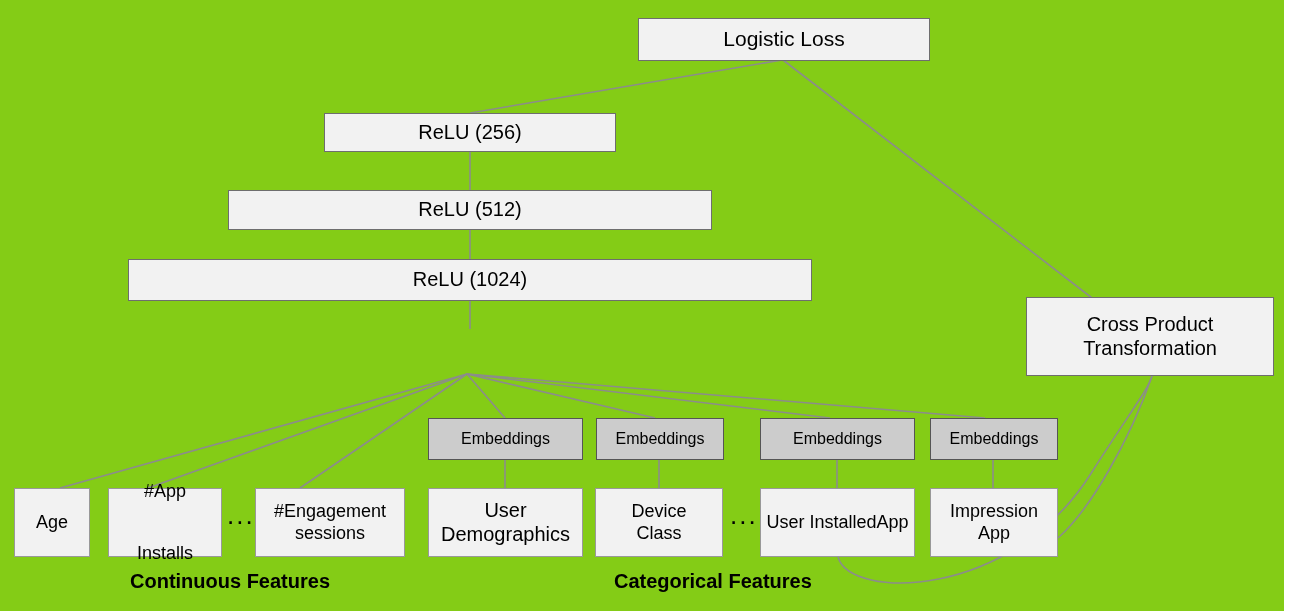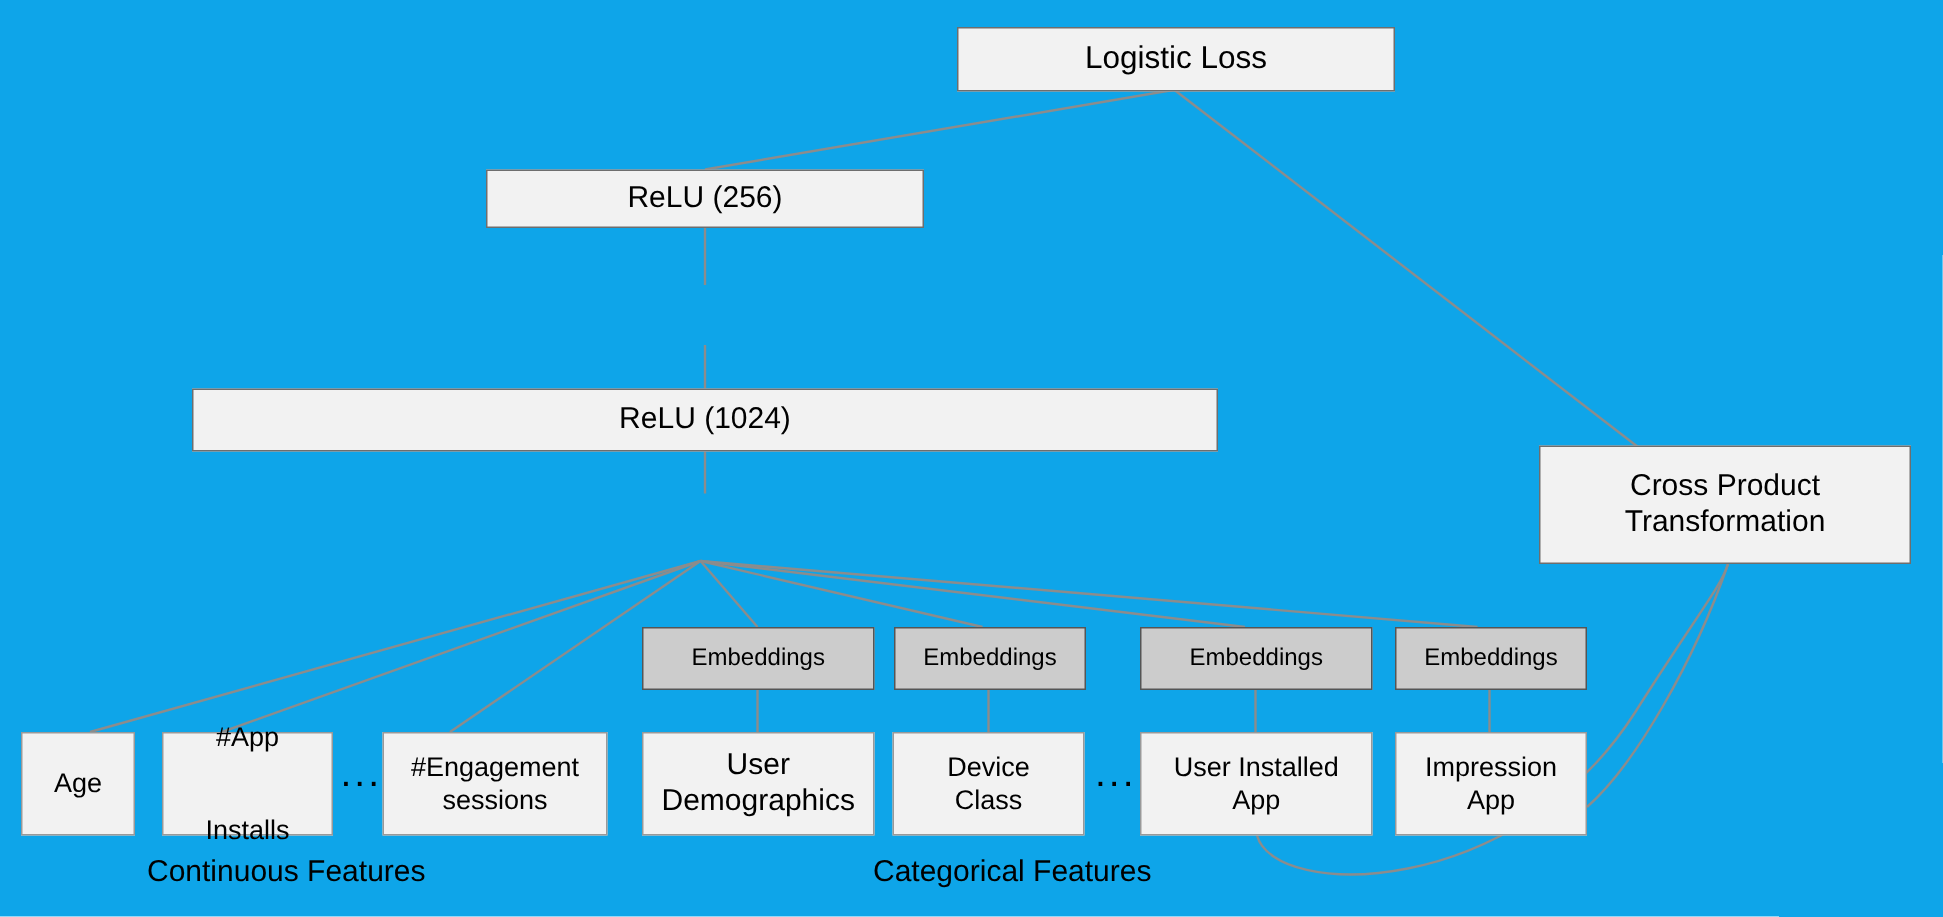--- a/index.html
+++ b/index.html
@@ -4,24 +4,23 @@
 <style>
   html, body {
     margin: 0;
     padding: 0;
     background: #ffffff;
   }
   #canvas {
     position: relative;
     width: 1284px;
     height: 611px;
-    background: #0ea5e9;
+    background: #84cc16;
     font-family: "Liberation Sans", sans-serif;
     overflow: hidden;
-    padding-left: 12px;
   }
   svg.edges {
     position: absolute;
     left: 0;
     top: 0;
     width: 1295px;
     height: 611px;
     pointer-events: none;
   }
   .node {
@@ -40,23 +39,24 @@
     background: #f2f2f2;
     border: 1px solid #6e6e6e;
   }
   .node.emb {
     background: #cccccc;
     border: 1px solid #555555;
   }
   .node .label { display: block; }
   .caption {
     position: absolute;
-    font-weight: normal;
+    font-weight: bold;
     color: #000000;
     white-space: nowrap;
+    margin-left: 32px;
   }
   .ellipsis {
     position: absolute;
     color: #000000;
     letter-spacing: 2px;
     white-space: nowrap;
   }
 </style>
 </head>
 <body>
@@ -96,20 +96,23 @@
   </svg>
 
   <div class="node light-strong" style="left:638px; top:18px; width:292px; height:43px; font-size:21px;">
     <span class="label">Logistic Loss</span>
   </div>
 
   <div class="node light-strong" style="left:324px; top:113px; width:292px; height:39px; font-size:20px;">
     <span class="label">ReLU (256)</span>
   </div>
 
+  <div class="node light-strong" style="left:228px; top:190px; width:484px; height:40px; font-size:20px;">
+    <span class="label">ReLU (512)</span>
+  </div>
 
   <div class="node light-strong" style="left:128px; top:259px; width:684px; height:42px; font-size:20px;">
     <span class="label">ReLU (1024)</span>
   </div>
 
 
   <div class="node light-strong" style="left:1026px; top:297px; width:248px; height:79px; font-size:20px; flex-direction:column;">
     <span class="label">Cross Product</span>
     <span class="label">Transformation</span>
   </div>
@@ -148,21 +151,21 @@
     <span class="label">Demographics</span>
   </div>
 
   <div class="node" style="left:595px; top:488px; width:128px; height:69px; font-size:18px; flex-direction:column;">
     <span class="label">Device</span>
     <span class="label">Class</span>
   </div>
 
   <div class="ellipsis" style="left:730px; top:500px; font-size:26px;">...</div>
 
-  <div class="node" style="left:760px; top:488px; width:155px; height:69px; font-size:18px; flex-direction:column;">
+  <div class="node" style="left:760px; top:488px; width:155px; height:69px; font-size:18px; flex-direction:row;">
     <span class="label">User Installed</span>
     <span class="label">App</span>
   </div>
 
   <div class="node" style="left:930px; top:488px; width:128px; height:69px; font-size:18px; flex-direction:column;">
     <span class="label">Impression</span>
     <span class="label">App</span>
   </div>
 
   <div class="caption" style="left:98px; top:570px; font-size:20px;">Continuous Features</div>

